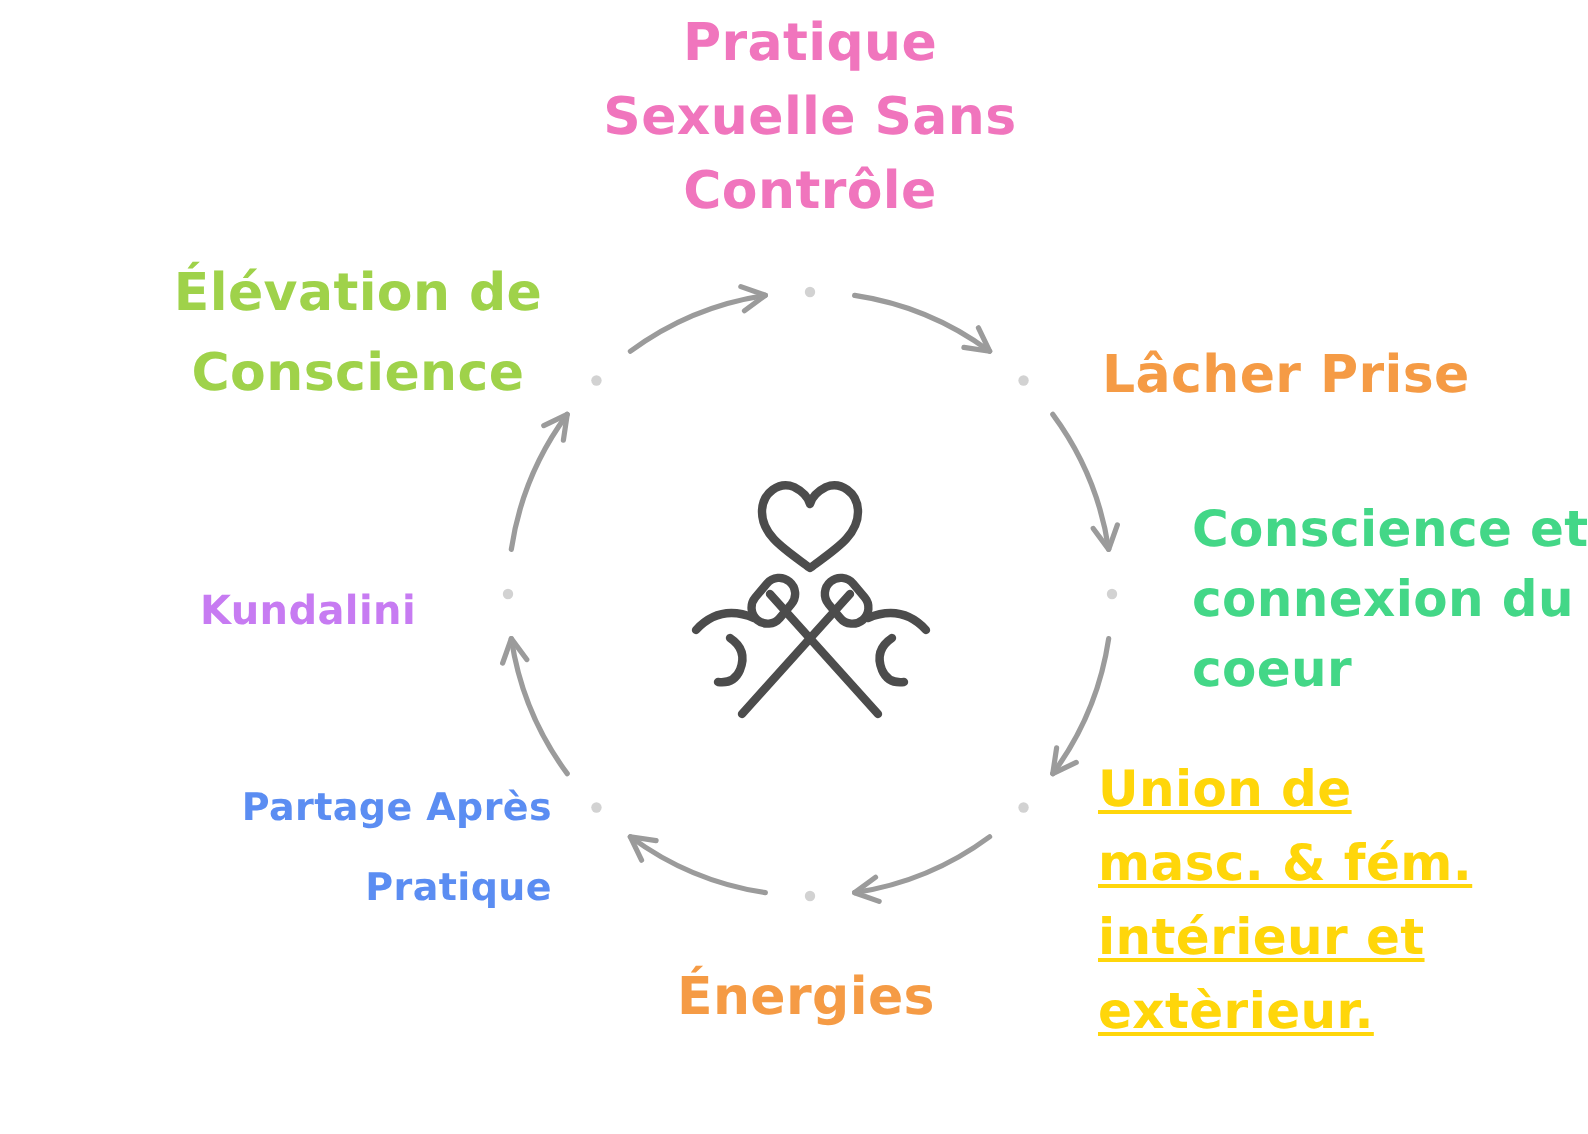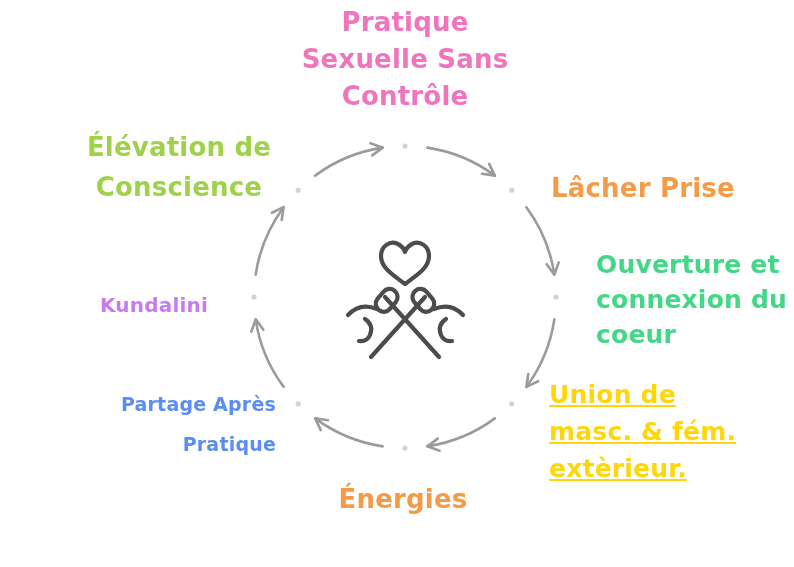--- a/index.html
+++ b/index.html
@@ -86,28 +86,29 @@
     <div>Pratique</div>
     <div>Sexuelle Sans</div>
     <div>Contrôle</div>
   </div>
 
   <div class="label node-1" style="color: rgb(245, 155, 69);">
     <div>Lâcher Prise</div>
   </div>
 
   <div class="label node-2" style="color: rgb(67, 215, 135);">
-    <div>Ouverture et</div>
+    <div>Conscience et</div>
     <div>connexion du</div>
     <div>coeur</div>
   </div>
 
   <div class="label node-3" style="color: rgb(255, 214, 10);">
     <div>Union de</div>
     <div>masc. &amp; fém.</div>
+    <div>intérieur et</div>
     <div>extèrieur.</div>
   </div>
 
   <div class="label node-4" style="color: rgb(245, 155, 69);">
     <div>Énergies</div>
   </div>
 
   <div class="label node-5" style="color: rgb(91, 141, 242);">
     <div>Partage Après</div>
     <div>Pratique</div>

